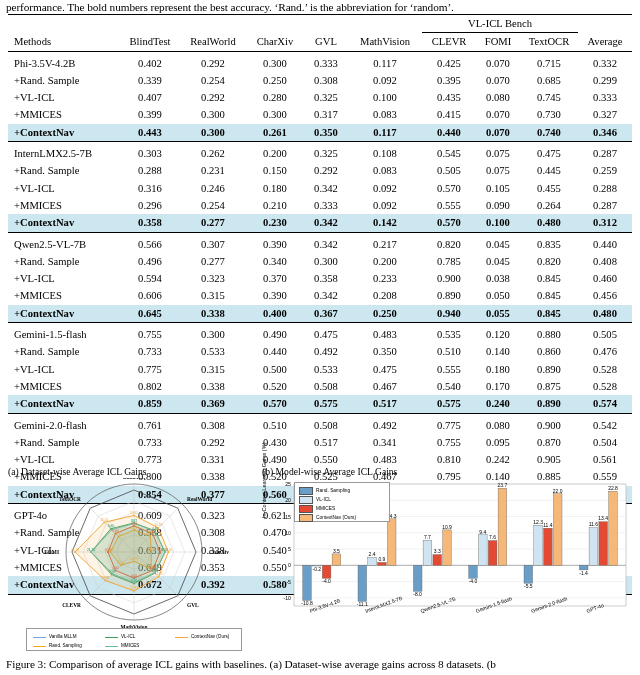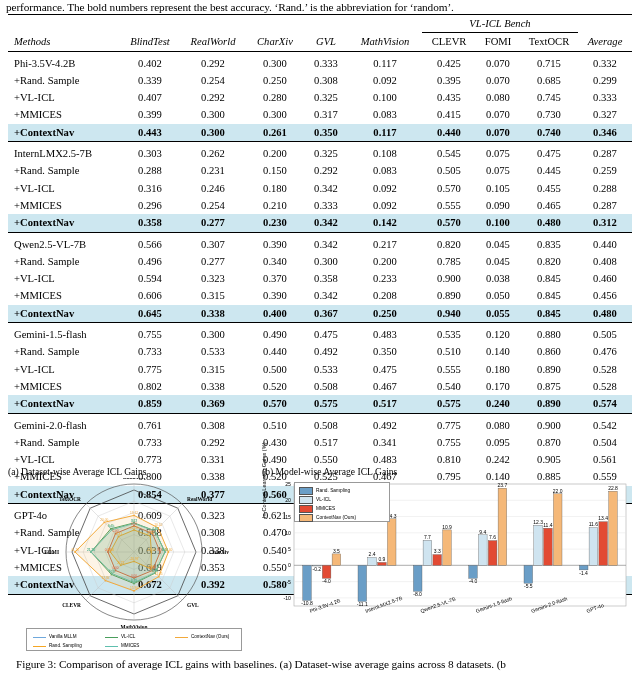--- a/index.html
+++ b/index.html
@@ -11,21 +11,21 @@
   .top-caption{font-size:11.3px;line-height:13px;padding:1px 6px 0 6px;
                letter-spacing:-0.1px;white-space:nowrap;}
 
   
   .tbl-wrap{padding:0 8px;}
   table.main{border-collapse:collapse;width:624px;font-size:10.6px;
              table-layout:fixed;}
   table.main td,table.main th{padding:0;font-weight:normal;text-align:center;
              font-size:10.6px;line-height:17.3px;}
   .rule-top{border-top:1.6px solid #000;}
-  .hdr th{font-weight:bold;vertical-align:bottom;padding-bottom:1px;font-style:italic;}
+  .hdr th{font-weight:bold;vertical-align:bottom;padding-bottom:1px;}
   .hdr2 th{font-weight:normal;padding-bottom:2px;}
   .colmeth{text-align:left !important;padding-left:6px !important;width:112px;}
   .grp-rule{border-bottom:0.8px solid #000;}
   td.b,th.b{font-weight:bold;}
   tr.hl td{background:#cde7f0;font-weight:bold;margin-top:32px;}
   tr.hl td.colmeth{font-weight:bold;}
   tr.sep td{height:3px;line-height:3px;border-top:0.9px solid #000;padding:0;}
 
   
   .figs{position:absolute;left:0;top:466px;width:640px;height:190px;}
@@ -50,21 +50,21 @@
   .bar-legend .row{position:absolute;left:4px;font-size:4.8px;
      font-family:"Liberation Sans",sans-serif;white-space:nowrap;}
   .bar-legend .sw{display:inline-block;width:12px;height:6px;
      border:0.5px solid #555;vertical-align:middle;margin-right:3px;}
   .ylab{position:absolute;left:-1px;top:40px;transform:rotate(-90deg);
      transform-origin:left top;font-size:5.6px;
      font-family:"Liberation Sans",sans-serif;white-space:nowrap;}
 
   
   .bot-caption{position:absolute;left:0;top:658px;width:640px;
-     font-size:11.3px;line-height:13px;padding-left:16px;white-space:nowrap;
+     font-size:11.3px;line-height:13px;padding-left:6px;white-space:nowrap;
      letter-spacing:-0.1px;box-sizing:border-box;}
 </style>
 </head>
 <body>
 
 <div class="page">
 
   <div class="top-caption">performance. The bold numbers represent the best accuracy. ‘Rand.’ is the abbreviation for ‘random’.</div>
 
   <div class="tbl-wrap">
@@ -203,21 +203,21 @@
           </tr>
           <tr>
             <td class="colmeth">+MMICES</td>
             <td>0.296</td>
             <td>0.254</td>
             <td>0.210</td>
             <td>0.333</td>
             <td>0.092</td>
             <td>0.555</td>
             <td>0.090</td>
-            <td>0.465</td>
+            <td>0.264</td>
             <td>0.287</td>
           </tr>
           <tr class="hl">
             <td class="colmeth">+ContextNav</td>
             <td>0.358</td>
             <td>0.277</td>
             <td>0.230</td>
             <td>0.342</td>
             <td>0.142</td>
             <td>0.570</td>

